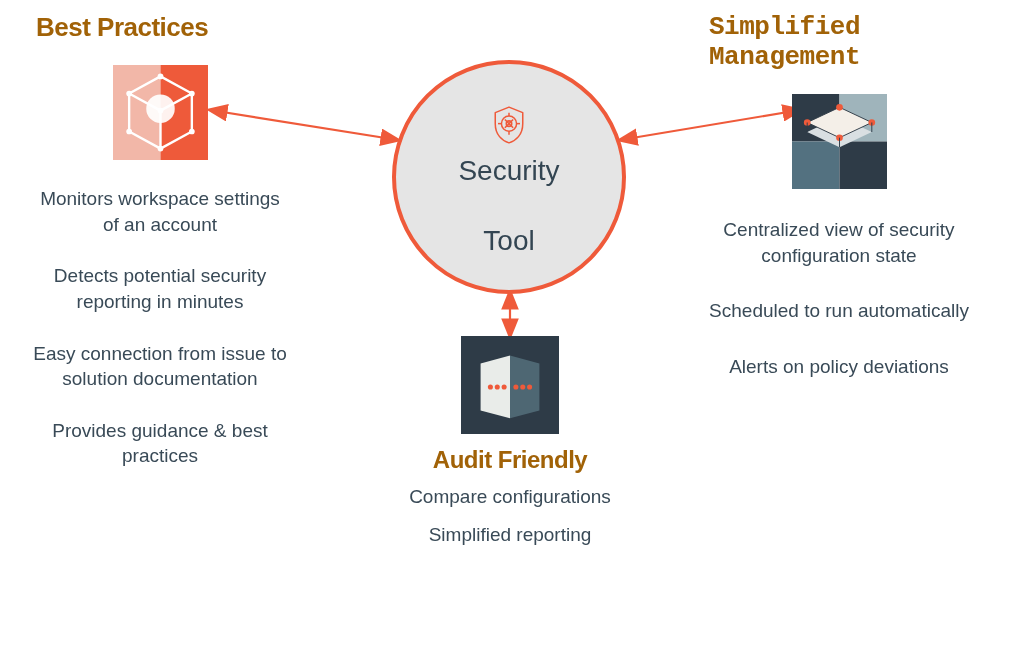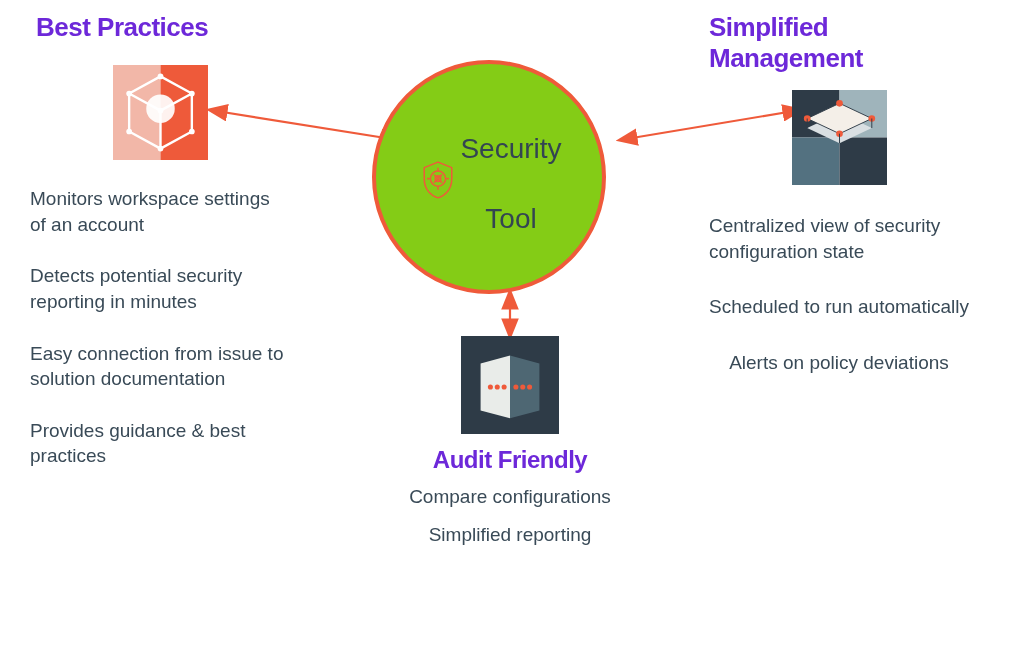--- a/index.html
+++ b/index.html
@@ -7,62 +7,63 @@
     font-family: -apple-system, BlinkMacSystemFont, "Segoe UI", Arial, sans-serif;
     width: 1024px;
     height: 651px;
     background: #fff;
     position: relative;
     color: #2e3b47;
   }
   .heading {
     font-weight: 700;
     font-size: 26px;
-    color: #6d28d9;
+    color: #a16207;
     letter-spacing: -0.5px;
   }
   .bullet {
     font-size: 19px;
     color: #394a57;
+    text-align: center;
     line-height: 1.35;
   }
   .col {
     position: absolute;
     display: flex;
     flex-direction: column;
     align-items: center;
   }
   
   #left-col { left: 30px; top: 12px; width: 260px; }
   #left-col .heading { margin-bottom: 22px; align-self: flex-start; margin-left: 6px;}
   #left-col .icon-wrap { margin-bottom: 26px; }
   #left-col .bullet { margin-bottom: 26px; }
 
   
   #right-col { right: 55px; top: 12px; width: 260px; }
-  #right-col .heading { margin-bottom: 16px; align-self: flex-end; margin-right: -10px;}
+  #right-col .heading { margin-bottom: 22px; align-self: flex-end; margin-right: -10px; font-family: Liberation Mono, monospace;}
   #right-col .icon-wrap { margin-bottom: 28px; }
   #right-col .bullet { margin-bottom: 30px; }
 
   
   #bottom-col { left: 370px; top: 336px; width: 280px; }
   #bottom-col .icon-wrap { margin-bottom: 12px; }
   #bottom-col .heading { font-size: 24px; margin-bottom: 10px; }
   #bottom-col .bullet { margin-bottom: 12px; }
 
   
   #center-circle {
     position: absolute;
-    left: 372px; top: 60px;
+    left: 392px; top: 60px;
     width: 234px; height: 234px;
     border-radius: 50%;
     border: 4px solid #ef5a3a;
-    background: #84cc16;
+    background: #e5e5e5;
     display: flex;
-    flex-direction: row;
+    flex-direction: column;
     align-items: center;
     justify-content: center;
     padding-top: 6px;
   }
   #center-title {
     font-size: 28px;
     line-height: 1.25;
     color: #334552;
     text-align: center;
     font-weight: 400;

